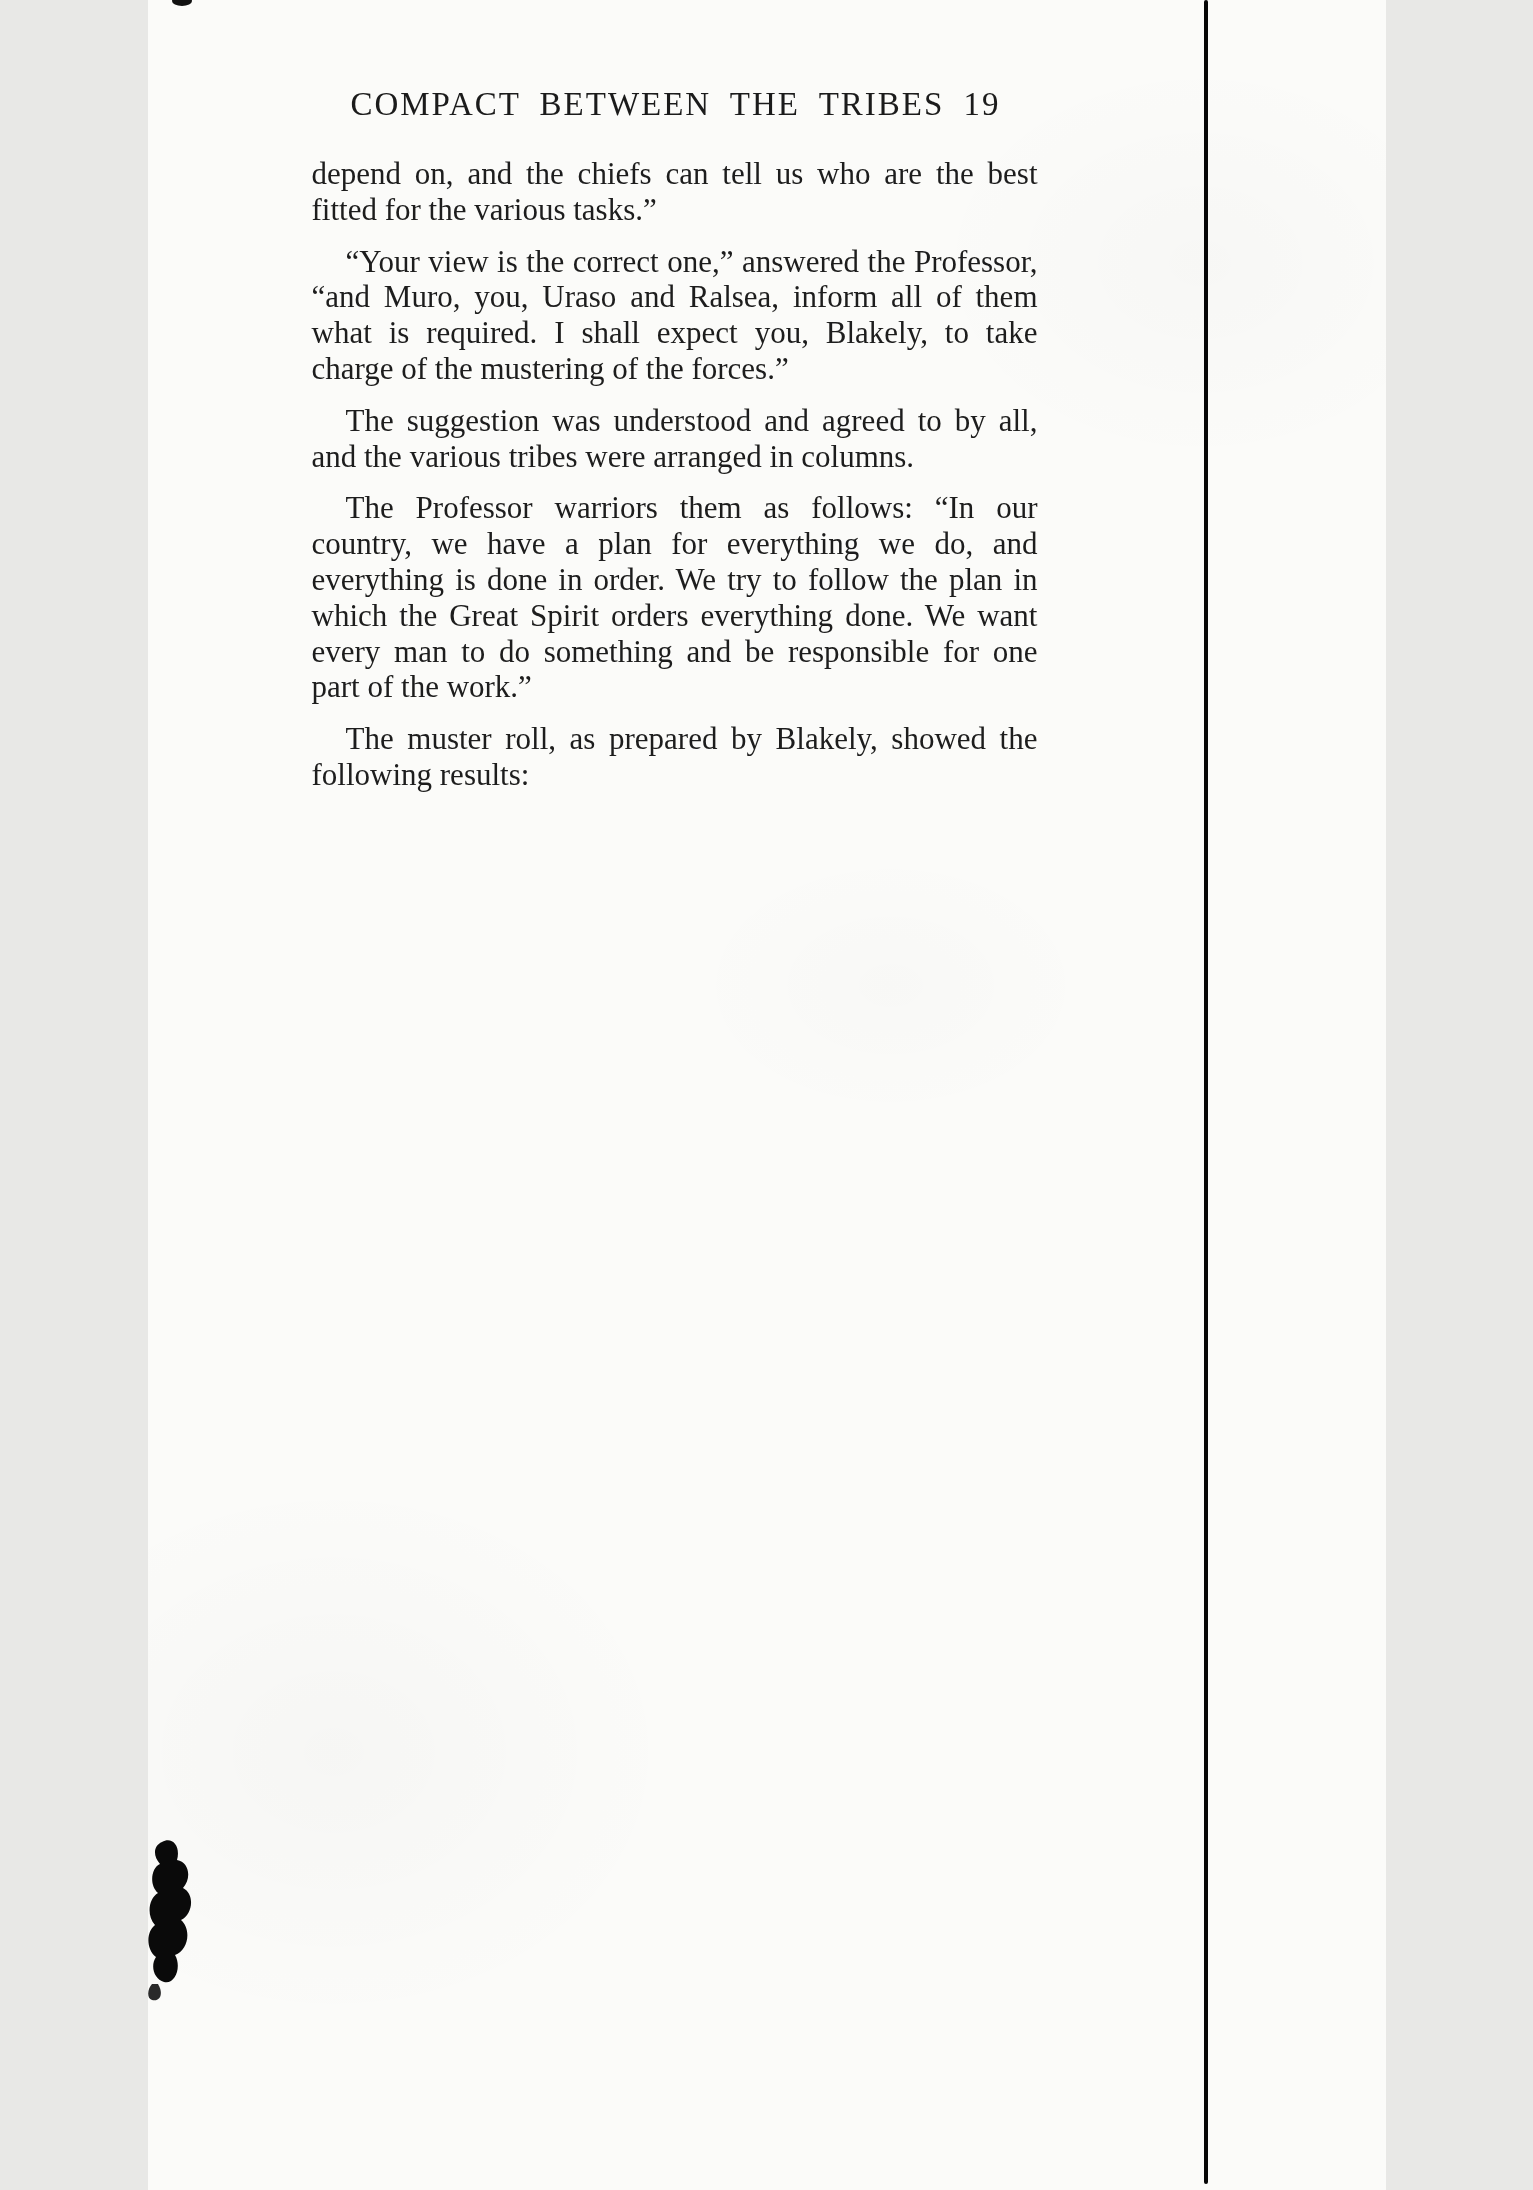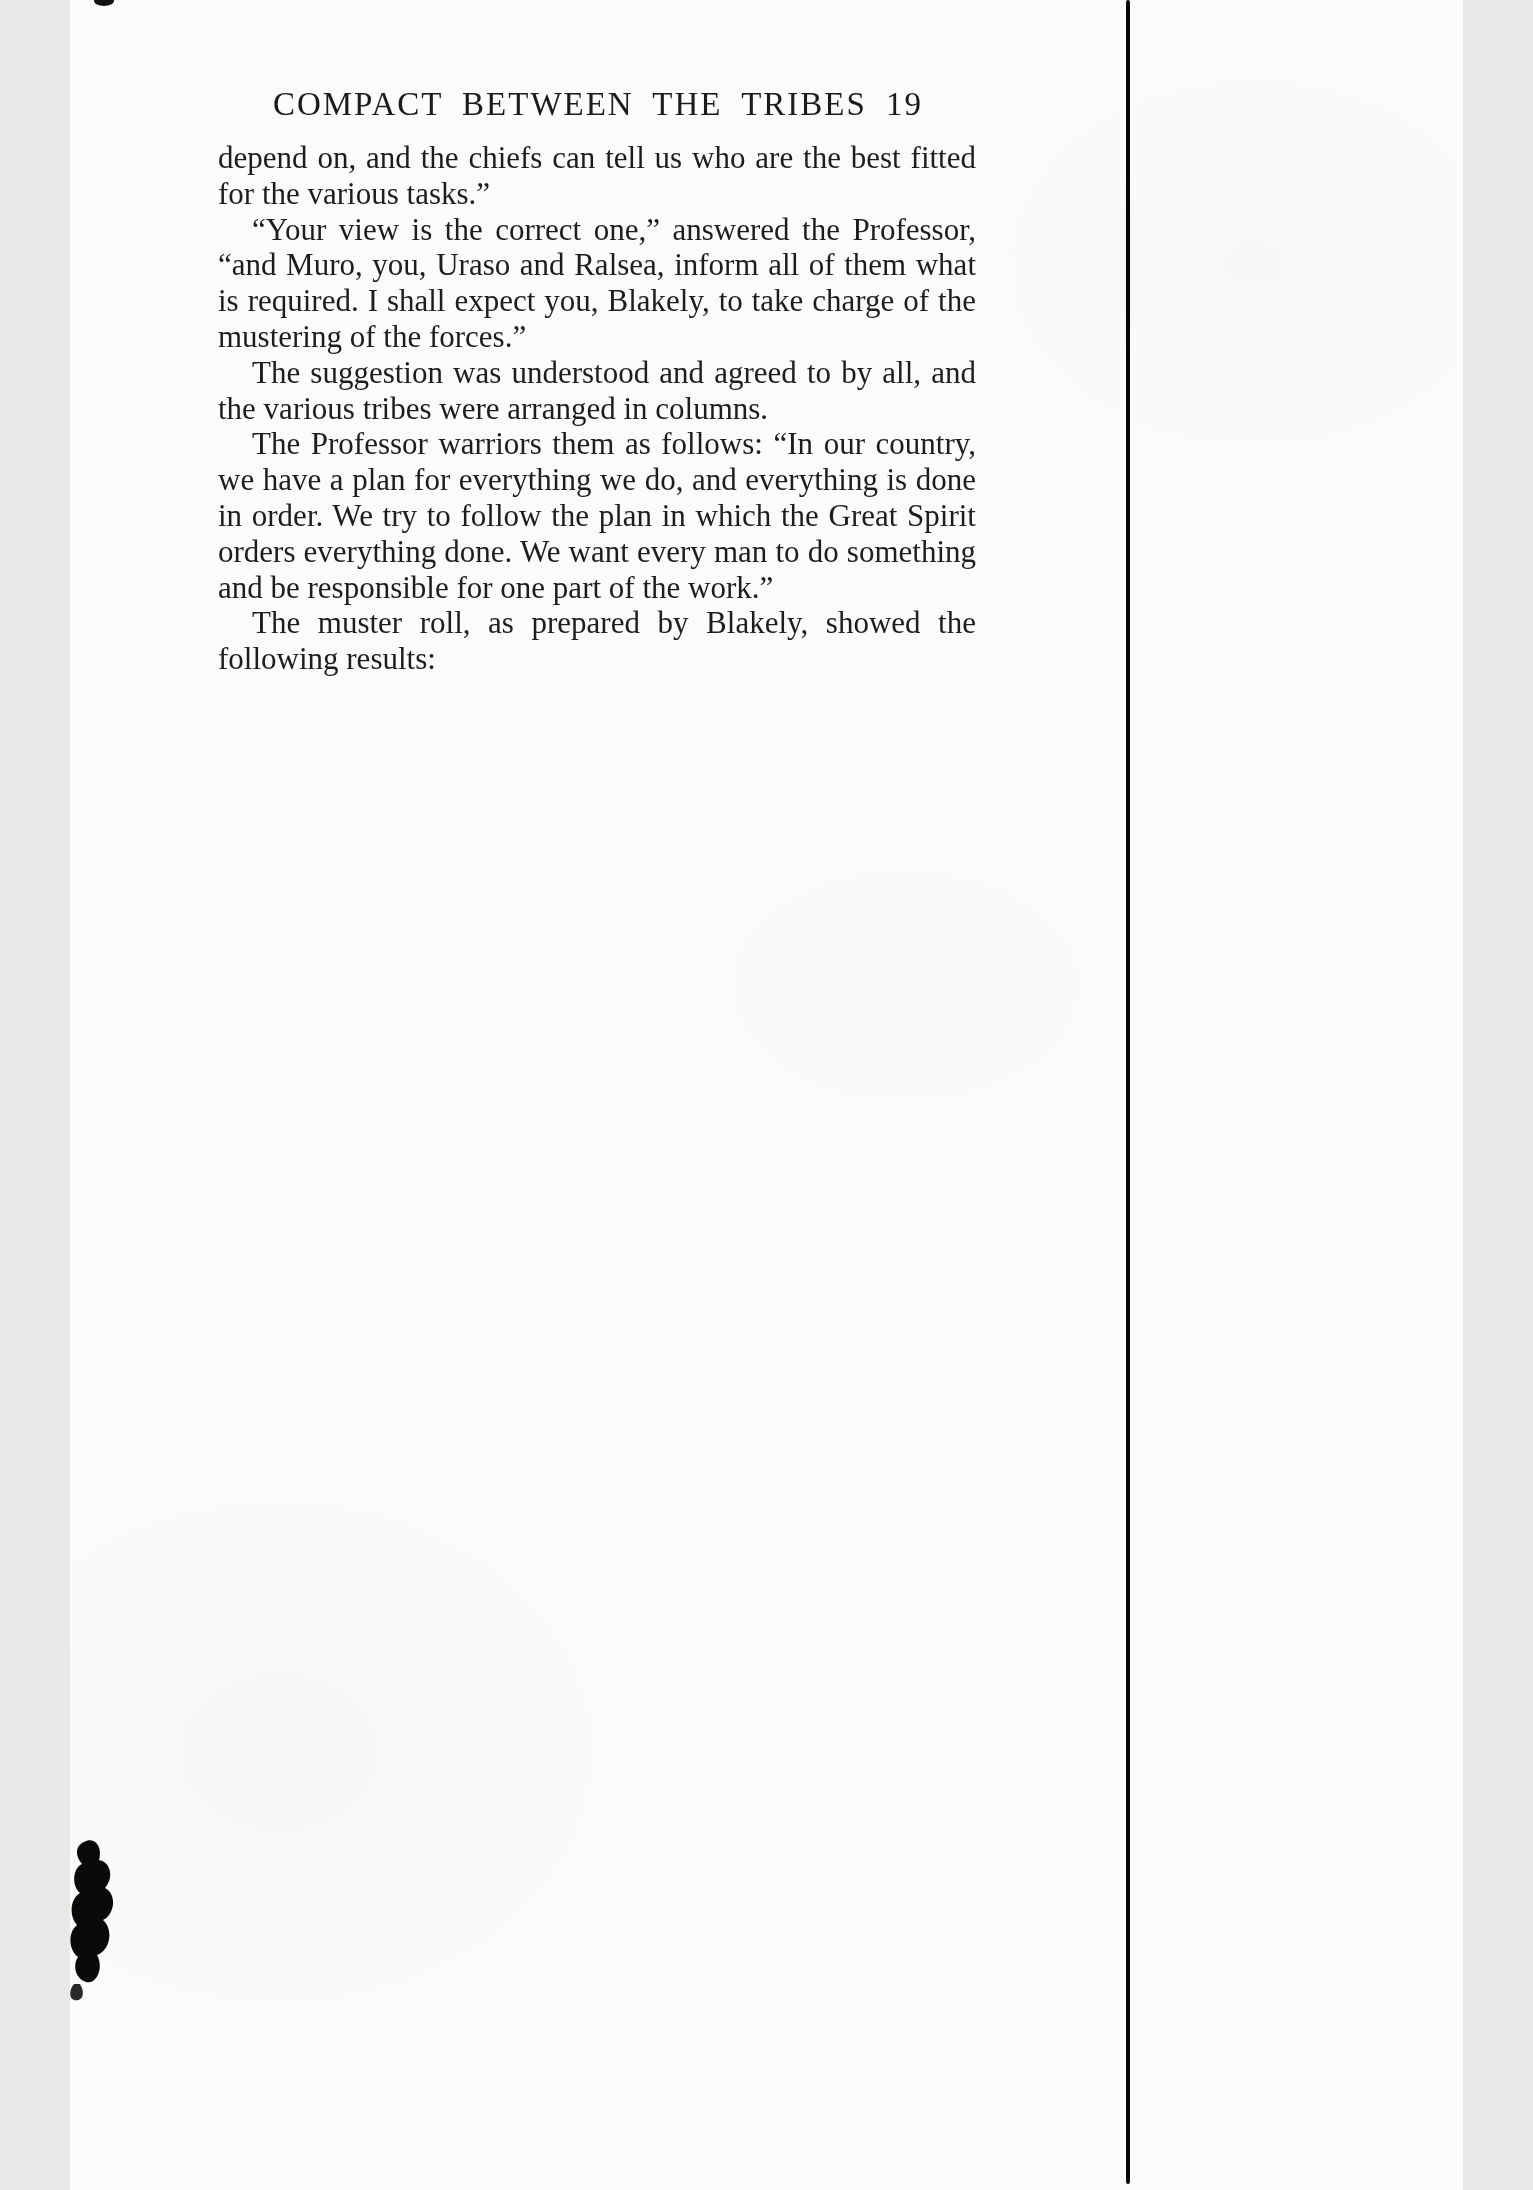--- a/index.html
+++ b/index.html
@@ -2,21 +2,21 @@
 <html><head>
 <meta charset="utf-8">
 <style>
   html, body {
     margin: 0;
     padding: 0;
     background: #e8e8e6;
   }
   .page {
     position: relative;
-    width: 1393px;
+    width: 1238px;
     height: 2190px;
     margin: 0 auto;
     background:
       radial-gradient(ellipse 400px 300px at 85% 12%, rgba(0,0,0,0.015), transparent 70%),
       radial-gradient(ellipse 500px 400px at 15% 80%, rgba(0,0,0,0.02), transparent 70%),
       radial-gradient(ellipse 300px 200px at 60% 45%, rgba(0,0,0,0.012), transparent 70%),
       #fbfbf9;
     overflow: hidden;
     font-family: "Liberation Serif", "DejaVu Serif", serif;
     color: #1d1d1d;
@@ -37,21 +37,21 @@
     position: absolute;
     top: 140px;
     left: 148px;
     width: 758px;
     font-size: 31px;
     line-height: 35.8px;
     text-align: justify;
     color: #1d1d1d;
   }
   .body-text p {
-    margin: 0;
+    margin: 16px;
     padding: 0;
     text-indent: 34px;
   }
   .body-text p.continuation {
     text-indent: 0;
   }
   .binding-line {
     position: absolute;
     left: 1056px;
     top: 0;

